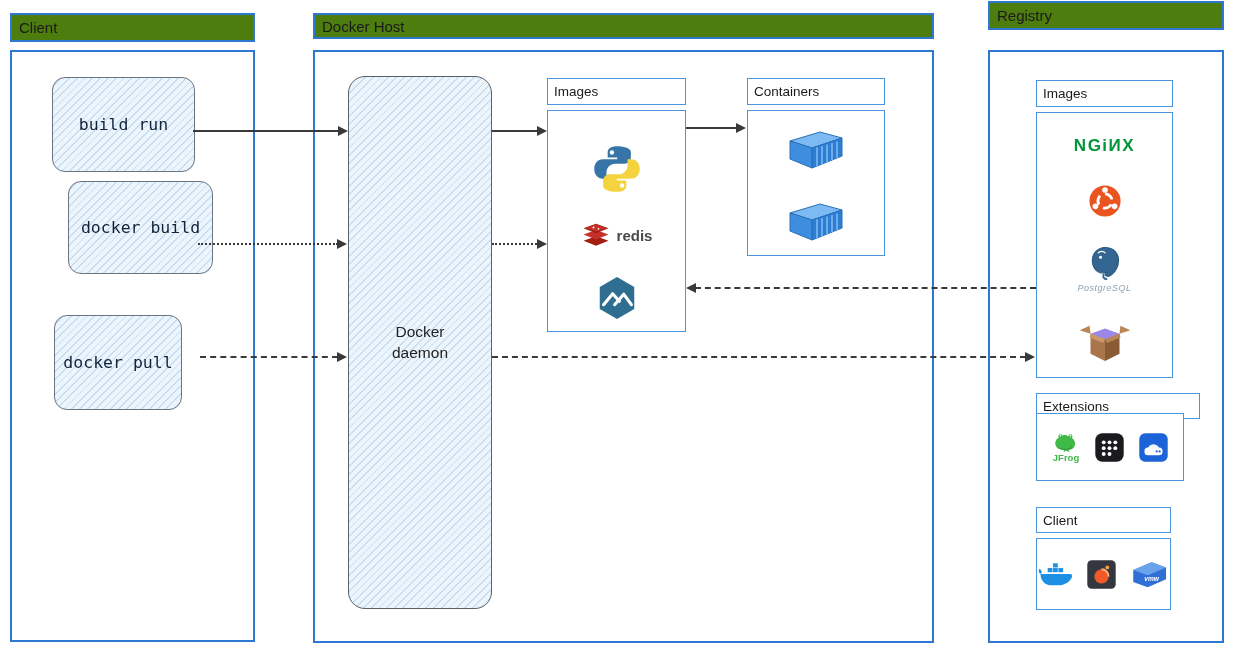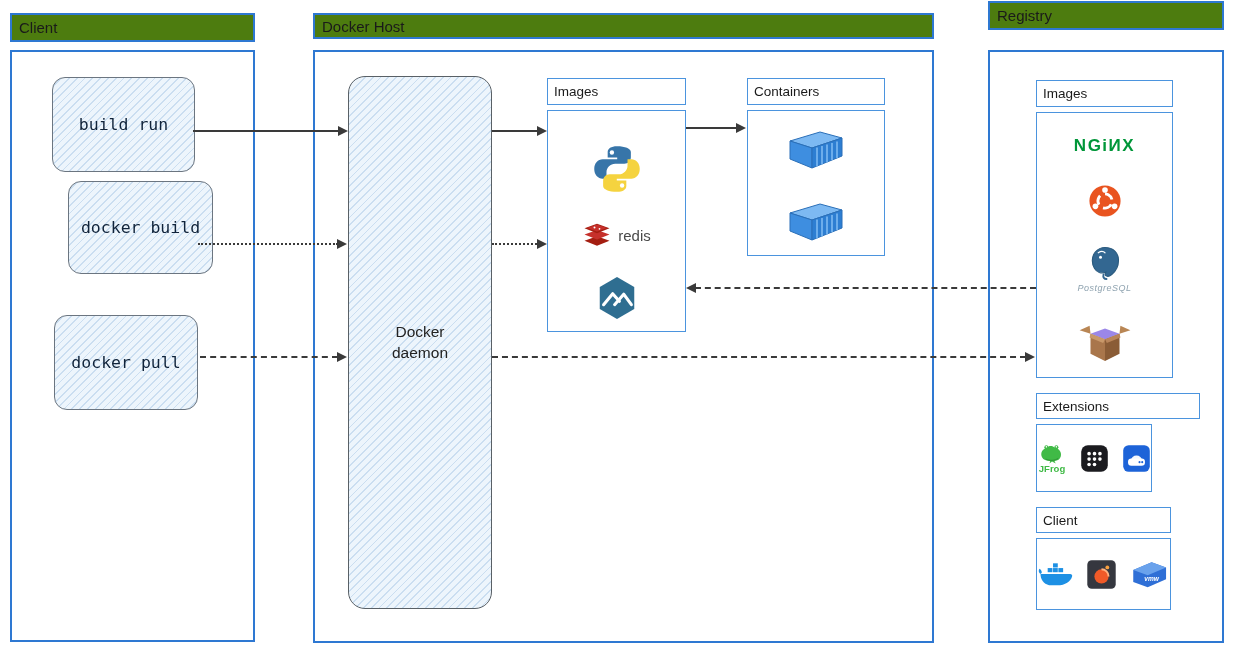--- a/index.html
+++ b/index.html
@@ -57,38 +57,38 @@
     <span>Client</span>
   </div>
   <div class="abs bigbox" style="left:10px;top:50px;width:245px;height:592px;"></div>
 
   <div class="abs cmdbox hatch" style="left:52px;top:77px;width:143px;height:95px;">
     <span>build run</span>
   </div>
   <div class="abs cmdbox hatch" style="left:52px;top:181px;width:145px;height:93px;margin-left:16px;">
     <span>docker build</span>
   </div>
-  <div class="abs cmdbox hatch" style="left:54px;top:315px;width:144px;height:95px;">
+  <div class="abs cmdbox hatch" style="left:54px;top:315px;width:128px;height:95px;">
     <span>docker pull</span>
   </div>
 
   <div class="abs titlebar" style="left:313px;top:13px;width:621px;height:26px;">
     <span>Docker Host</span>
   </div>
   <div class="abs bigbox" style="left:313px;top:50px;width:621px;height:593px;"></div>
 
   <div class="abs daemon hatch" style="left:348px;top:76px;width:144px;height:533px;">
     <span>Docker daemon</span>
   </div>
 
   <div class="abs subtitle" style="left:547px;top:78px;width:139px;height:27px;">
     <span>Images</span>
   </div>
   <div class="abs subbox" style="left:547px;top:110px;width:139px;height:222px;">
-    <div class="iconcol" style="padding:10px 0;">
+    <div class="iconcol" style="padding:10px 0;font-weight:bold;">
 
       <svg width="52" height="52" viewBox="0 0 48 48">
         <path fill="#3775a9" d="M24 3c-5.5 0-8.6 2.2-8.6 5.4v5h8.8v1.7H10.8C6.4 15.1 3 18.8 3 24s3.4 8.9 7.8 8.9h3.5v-5.8c0-4.4 3.6-7.9 8-7.9h8.5c3.3 0 6-2.7 6-6V8.4C36.8 5.2 31.5 3 24 3z"></path>
         <circle cx="19.3" cy="8.8" r="2" fill="#fff"></circle>
         <path fill="#f5d33f" d="M24 45c5.5 0 8.6-2.2 8.6-5.4v-5h-8.8v-1.7h13.4c4.4 0 7.8-3.7 7.8-8.9s-3.4-8.9-7.8-8.9h-3.5v5.8c0 4.4-3.6 7.9-8 7.9h-8.5c-3.3 0-6 2.7-6 6v4.8C11.2 42.8 16.5 45 24 45z"></path>
         <circle cx="28.7" cy="39.2" r="2" fill="#fff"></circle>
       </svg>
 
       <div class="redisrow">
         <svg width="30" height="24" viewBox="0 0 48 36">
@@ -168,21 +168,21 @@
         <polygon points="48,14 60,10 49,5" fill="#b98654"></polygon>
         <polygon points="16,14 32,20 30,24 15,18" fill="#c9996a"></polygon>
         <polygon points="48,14 32,20 34,24 49,18" fill="#b9855a"></polygon>
       </svg>
     </div>
   </div>
 
   <div class="abs subtitle" style="left:1036px;top:393px;width:164px;height:26px;">
     <span>Extensions</span>
   </div>
-  <div class="abs subbox" style="left:1036px;top:424px;width:116px;height:68px;">
+  <div class="abs subbox" style="left:1036px;top:413px;width:148px;height:68px;">
     <div class="iconrow">
       <div class="jfrog-wrap">
         <svg width="30" height="24" viewBox="0 0 48 38">
           <path fill="#40ba46" d="M8 24c-3-6 0-13 8-15 2-4 10-4 12 0 8 1 12 8 10 14-1 4-5 7-10 7l2 4-6-3-4 3 1-4c-6 0-11-2-13-6z"></path>
           <circle cx="15" cy="8" r="3.2" fill="#40ba46"></circle>
           <circle cx="31" cy="8" r="3.2" fill="#40ba46"></circle>
           <circle cx="15" cy="7.5" r="1.3" fill="#fff"></circle>
           <circle cx="31" cy="7.5" r="1.3" fill="#fff"></circle>
           <path d="M14 27c6 3 14 3 20-1" stroke="#2f8f35" stroke-width="1.5" fill="none"></path>
         </svg>

